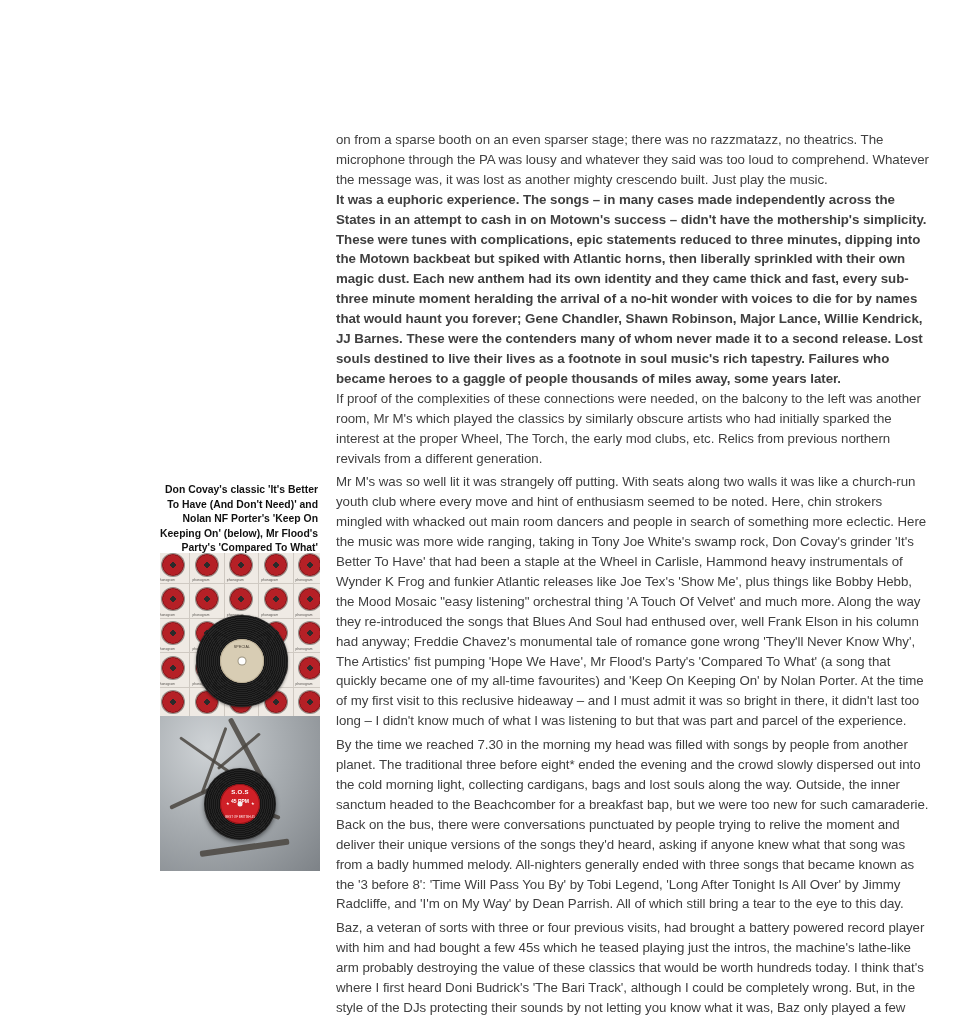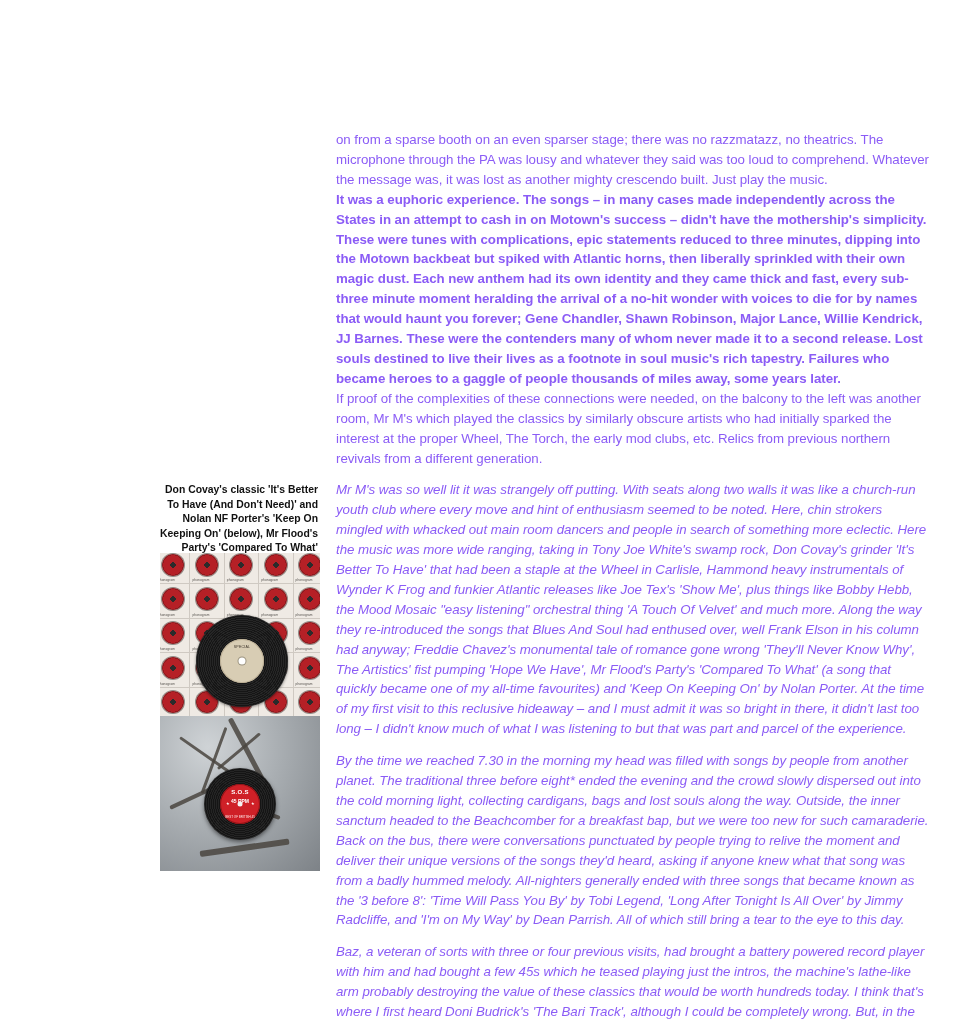--- a/index.html
+++ b/index.html
@@ -30,26 +30,26 @@
     position: absolute;
     left: 336px;
     top: 130px;
     width: 594px;
   }
   .para {
     font-family: "Liberation Sans", sans-serif;
     font-size: 13.3px;
     line-height: 19.9px;
     letter-spacing: -0.05px;
-    color: #8b5cf6;
+    color: #404040;
     margin: 0;
     text-align: left;
     font-stretch: condensed;
   }
-  .para + .para { margin-top: 12px; font-style: italic; }
+  .para + .para { margin-top: 4px; }
 
   
   .overlap-wrap {
     position: relative;
     font-weight: bold;
   }
 
   
   #caption {
     position: absolute;

